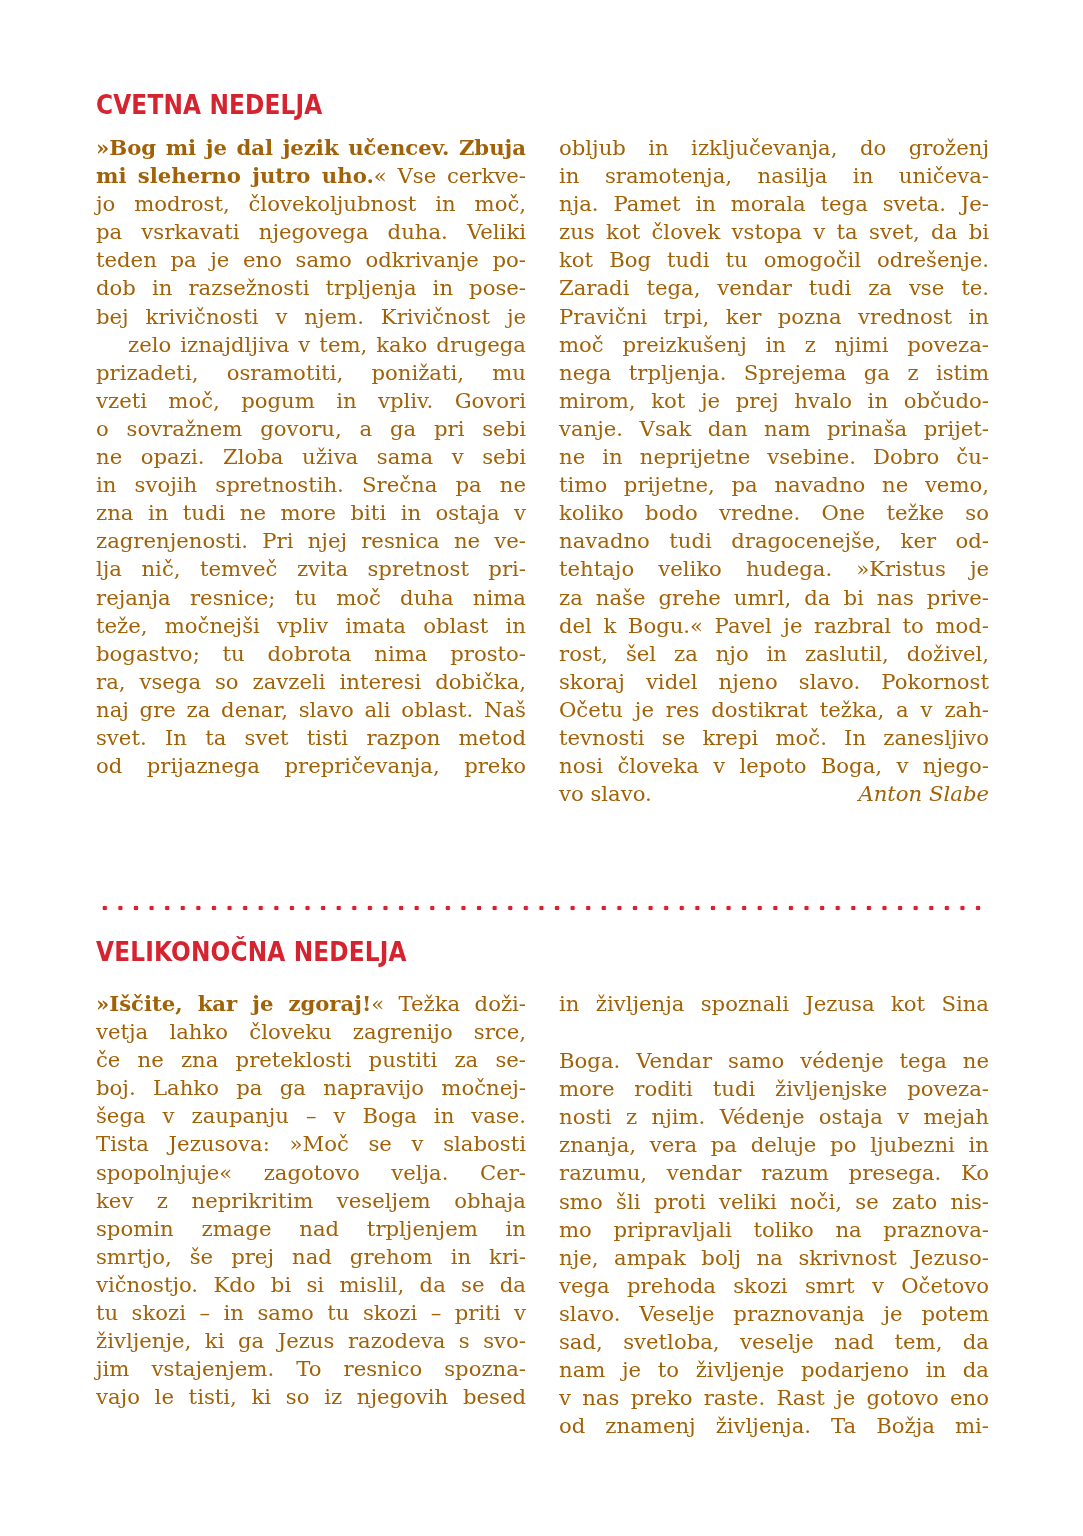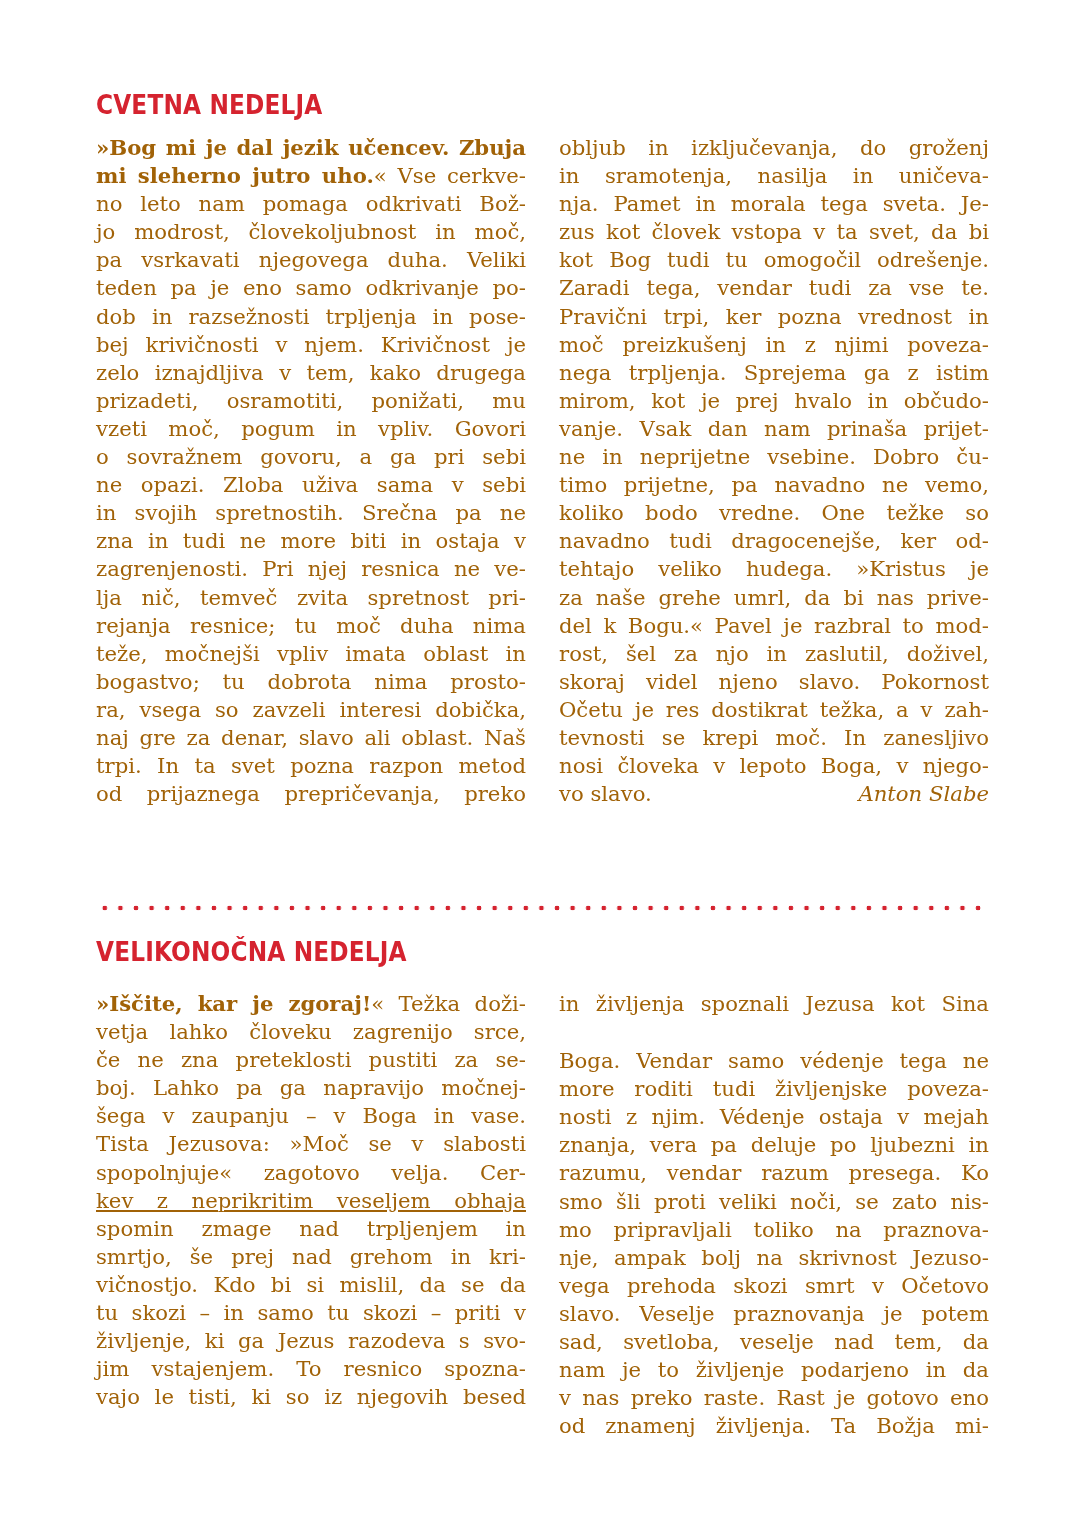--- a/index.html
+++ b/index.html
@@ -35,41 +35,40 @@
 </head>
 <body>
 
 <div class="page">
 
   <h2 class="heading" style="top:89px;">CVETNA NEDELJA</h2>
 
   <div class="col" id="s0-left" style="left:96px; top:134px;">
       <span class="ln" style="display: block;"><b>»Bog mi je dal jezik učencev. Zbuja</b></span>
       <span class="ln" style="display: block;"><b>mi sleherno jutro uho.</b><span>« Vse cerkve-</span></span>
-      <span class="ln" style="display: block;"><span>no leto nam pomaga odkrivati Bož-</span></span>
       <span class="ln" style="display: block;"><span>jo modrost, človekoljubnost in moč,</span></span>
       <span class="ln" style="display: block;"><span>pa vsrkavati njegovega duha. Veliki</span></span>
       <span class="ln" style="display: block;"><span>teden pa je eno samo odkrivanje po-</span></span>
       <span class="ln" style="display: block;"><span>dob in razsežnosti trpljenja in pose-</span></span>
       <span class="ln" style="display: block;"><span>bej krivičnosti v njem. Krivičnost je</span></span>
-      <span class="ln" style="display: block;"><span>zelo iznajdljiva v tem, kako drugega</span></span>
+      <span class="ln" style="display: block; margin-left: 32px;"><span>zelo iznajdljiva v tem, kako drugega</span></span>
       <span class="ln" style="display: block;"><span>prizadeti, osramotiti, ponižati, mu</span></span>
       <span class="ln" style="display: block;"><span>vzeti moč, pogum in vpliv. Govori</span></span>
       <span class="ln" style="display: block;"><span>o sovražnem govoru, a ga pri sebi</span></span>
       <span class="ln" style="display: block;"><span>ne opazi. Zloba uživa sama v sebi</span></span>
       <span class="ln" style="display: block;"><span>in svojih spretnostih. Srečna pa ne</span></span>
       <span class="ln" style="display: block;"><span>zna in tudi ne more biti in ostaja v</span></span>
       <span class="ln" style="display: block;"><span>zagrenjenosti. Pri njej resnica ne ve-</span></span>
       <span class="ln" style="display: block;"><span>lja nič, temveč zvita spretnost pri-</span></span>
       <span class="ln" style="display: block;"><span>rejanja resnice; tu moč duha nima</span></span>
       <span class="ln" style="display: block;"><span>teže, močnejši vpliv imata oblast in</span></span>
       <span class="ln" style="display: block;"><span>bogastvo; tu dobrota nima prosto-</span></span>
       <span class="ln" style="display: block;"><span>ra, vsega so zavzeli interesi dobička,</span></span>
       <span class="ln" style="display: block;"><span>naj gre za denar, slavo ali oblast. Naš</span></span>
-      <span class="ln" style="display: block;"><span>trpi. In ta svet pozna razpon metod</span></span>
+      <span class="ln" style="display: block;"><span>svet. In ta svet tisti razpon metod</span></span>
       <span class="ln" style="display: block;"><span>od prijaznega prepričevanja, preko</span></span>
     </div>
   <div class="col" id="s0-right" style="left:559px; top:134px;">
       <span class="ln" style="display: block;">obljub in izključevanja, do groženj</span>
       <span class="ln" style="display: block;">in sramotenja, nasilja in uničeva-</span>
       <span class="ln" style="display: block;">nja. Pamet in morala tega sveta. Je-</span>
       <span class="ln" style="display: block;">zus kot človek vstopa v ta svet, da bi</span>
       <span class="ln" style="display: block;">kot Bog tudi tu omogočil odrešenje.</span>
       <span class="ln" style="display: block;">Zaradi tega, vendar tudi za vse te.</span>
       <span class="ln" style="display: block;">Pravični trpi, ker pozna vrednost in</span>
@@ -97,21 +96,21 @@
   <h2 class="heading" style="top:936px;">VELIKONOČNA NEDELJA</h2>
 
   <div class="col" id="s1-left" style="left:96px; top:990px;">
       <span class="ln" style="display: block;"><b>»Iščite, kar je zgoraj!</b><span>« Težka doži-</span></span>
       <span class="ln" style="display: block;"><span>vetja lahko človeku zagrenijo srce,</span></span>
       <span class="ln" style="display: block;"><span>če ne zna preteklosti pustiti za se-</span></span>
       <span class="ln" style="display: block;"><span>boj. Lahko pa ga napravijo močnej-</span></span>
       <span class="ln" style="display: block;"><span>šega v zaupanju – v Boga in vase.</span></span>
       <span class="ln" style="display: block;"><span>Tista Jezusova: »Moč se v slabosti</span></span>
       <span class="ln" style="display: block;"><span>spopolnjuje« zagotovo velja. Cer-</span></span>
-      <span class="ln" style="display: block; text-decoration: underline;"><span>kev z neprikritim veseljem obhaja</span></span>
+      <span class="ln" style="display: block;"><span>kev z neprikritim veseljem obhaja</span></span>
       <span class="ln" style="display: block;"><span>spomin zmage nad trpljenjem in</span></span>
       <span class="ln" style="display: block;"><span>smrtjo, še prej nad grehom in kri-</span></span>
       <span class="ln" style="display: block;"><span>vičnostjo. Kdo bi si mislil, da se da</span></span>
       <span class="ln" style="display: block;"><span>tu skozi – in samo tu skozi – priti v</span></span>
       <span class="ln" style="display: block;"><span>življenje, ki ga Jezus razodeva s svo-</span></span>
       <span class="ln" style="display: block;"><span>jim vstajenjem. To resnico spozna-</span></span>
       <span class="ln" style="display: block;"><span>vajo le tisti, ki so iz njegovih besed</span></span>
     </div>
   <div class="col" id="s1-right" style="left:559px; top:990px;">
       <span class="ln" style="display: block;">in življenja spoznali Jezusa kot Sina</span>

